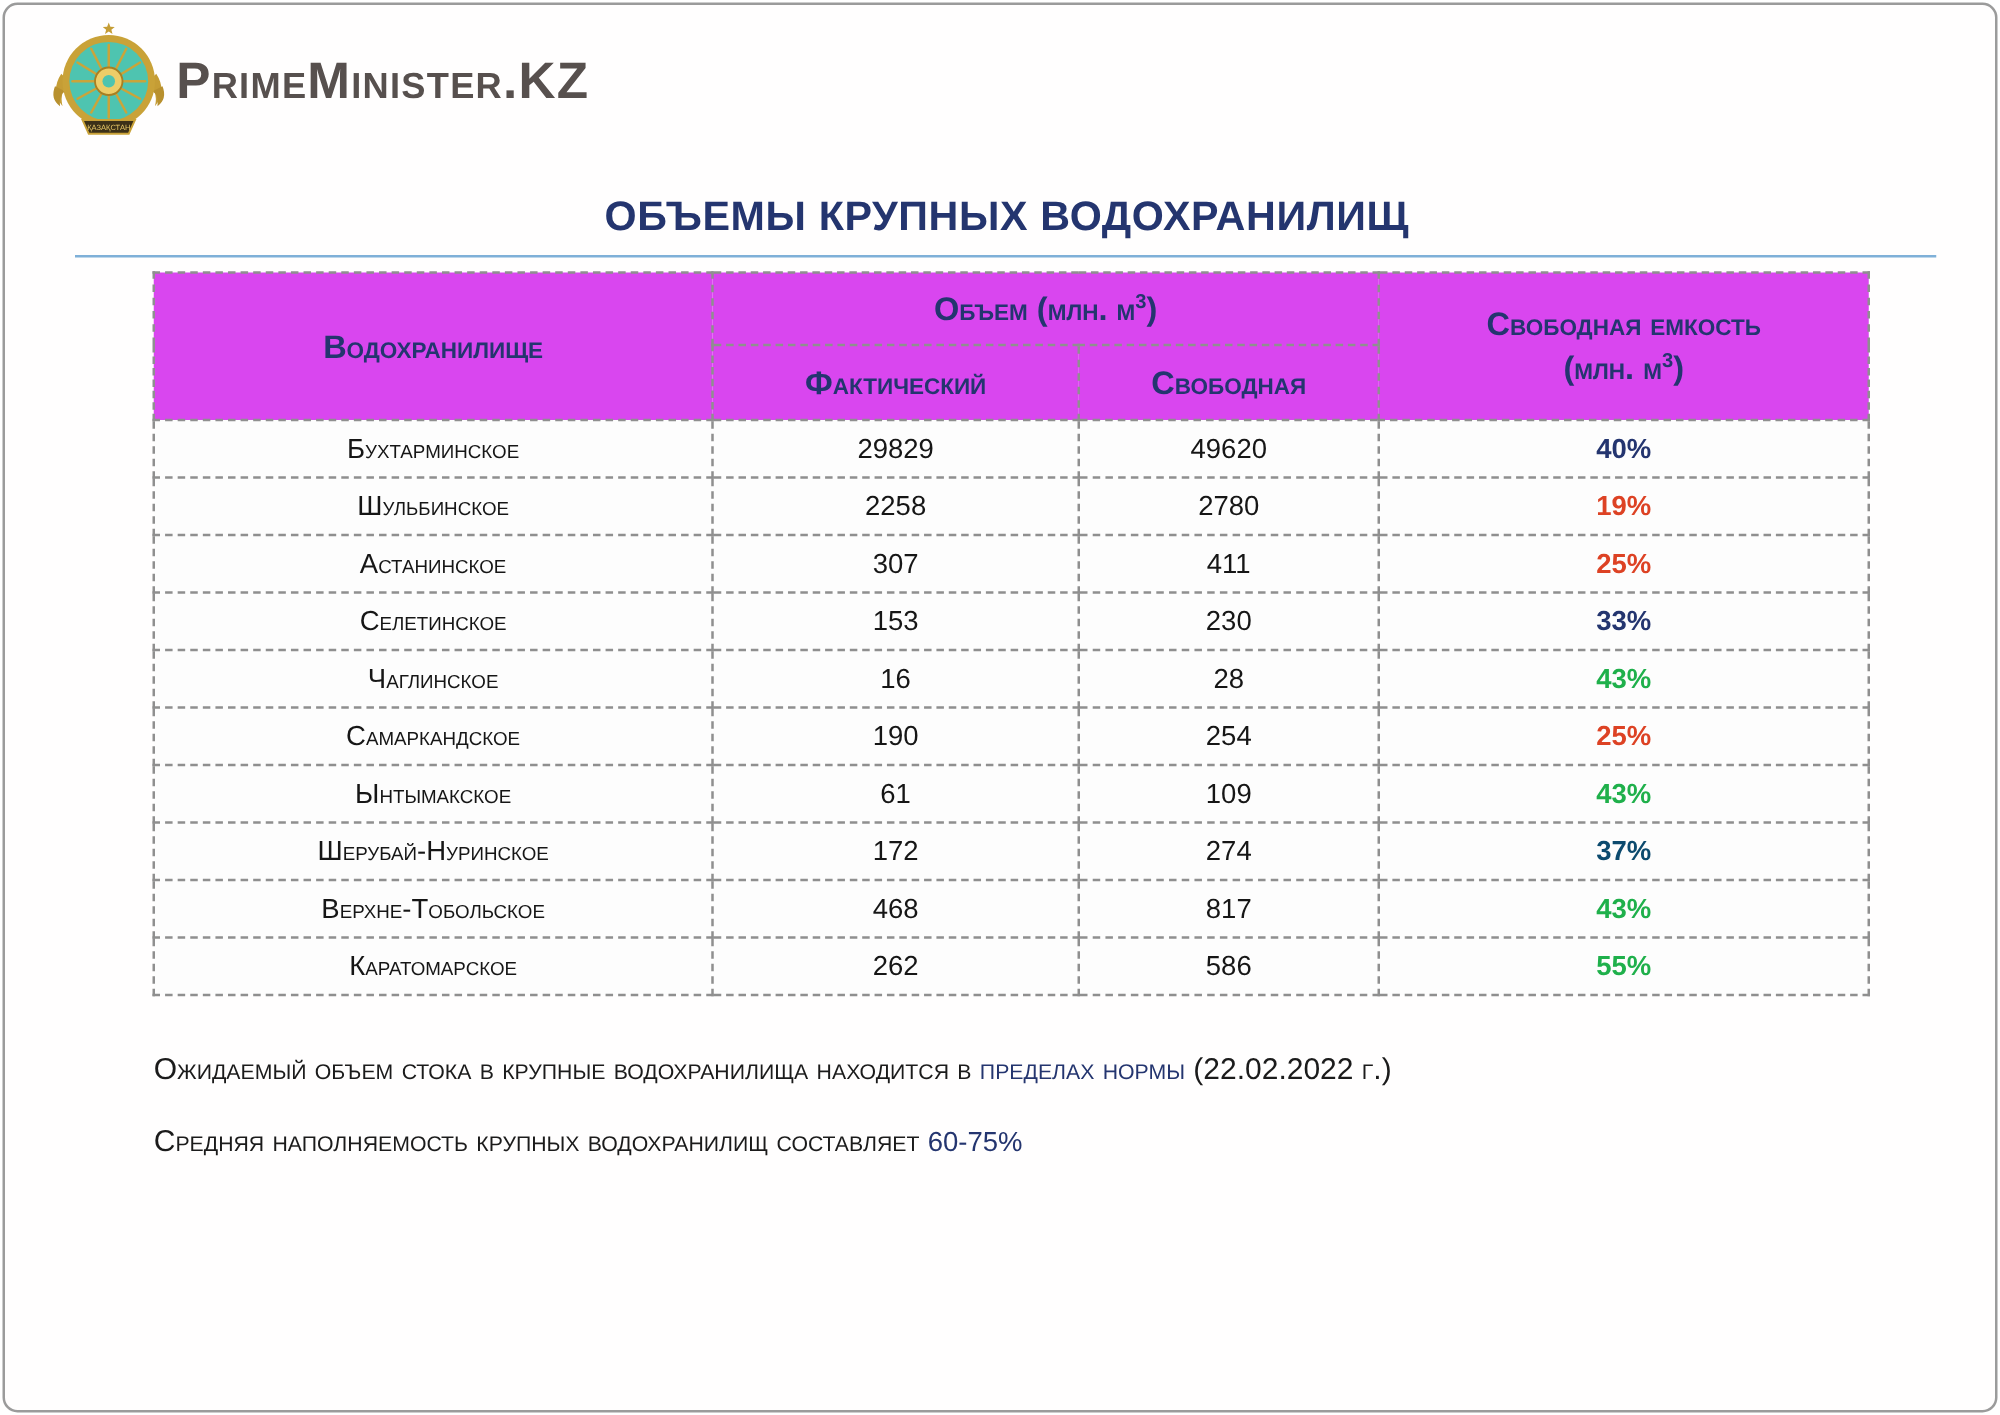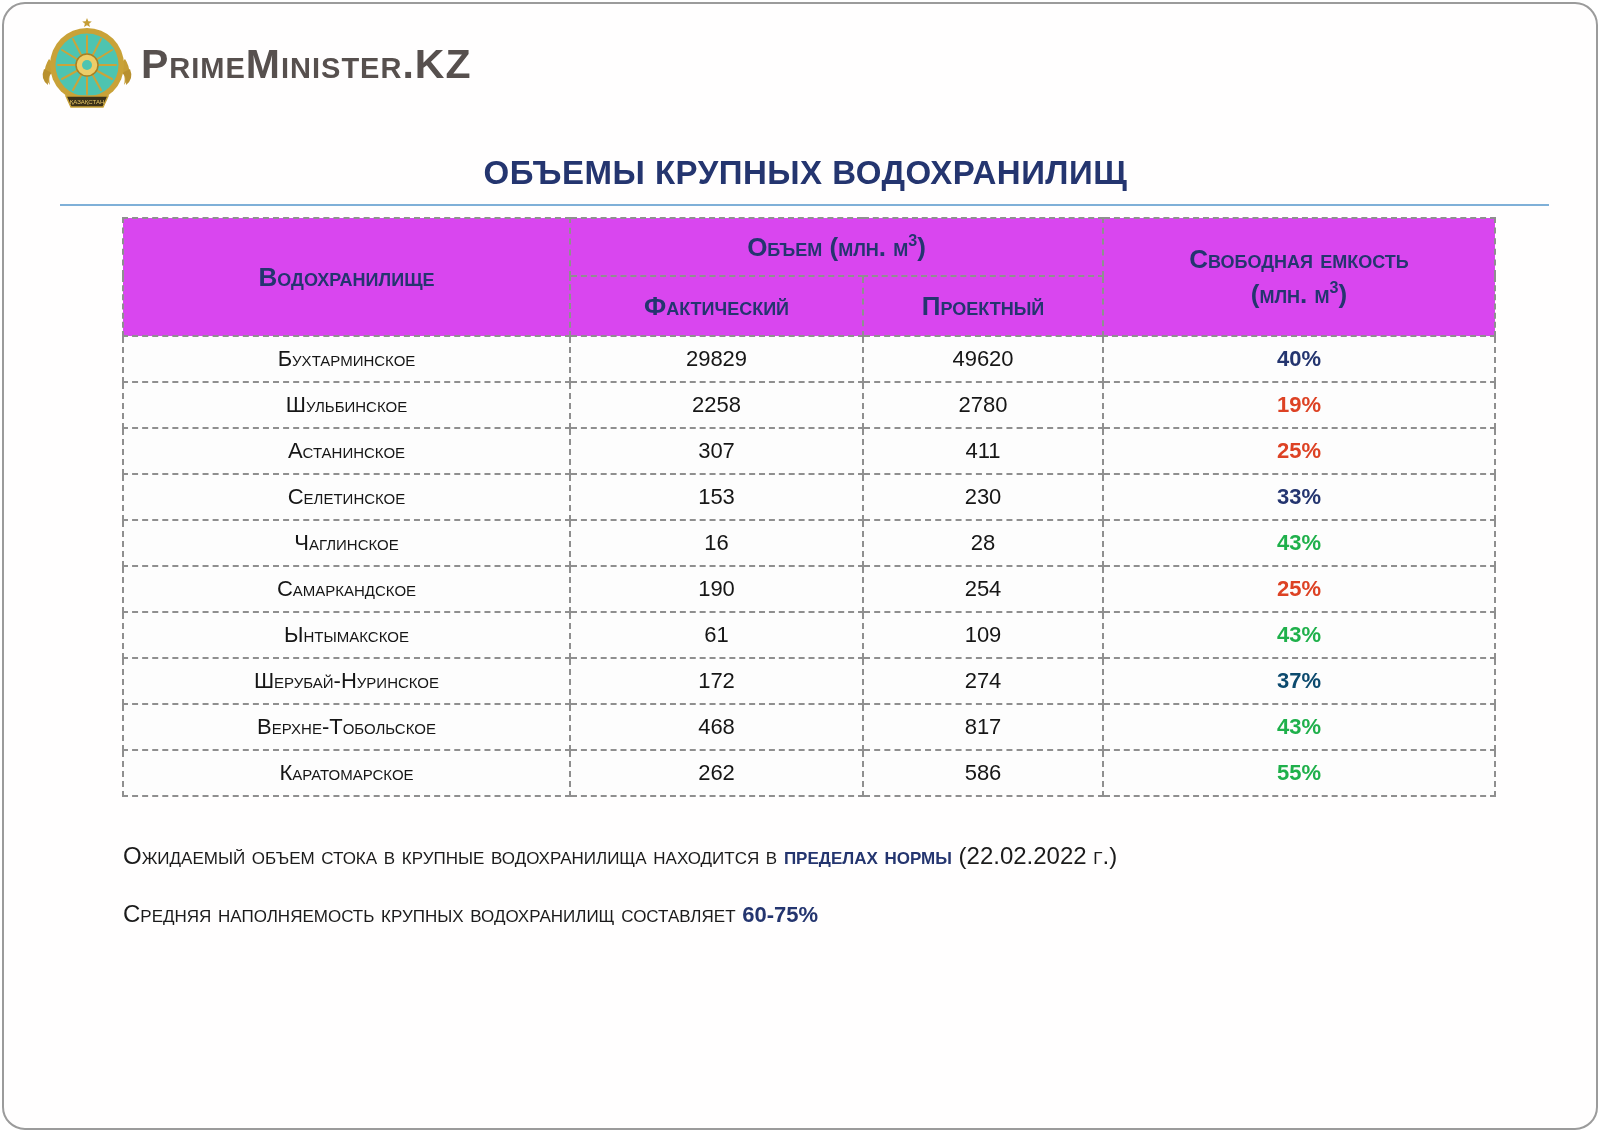--- a/index.html
+++ b/index.html
@@ -1,19 +1,19 @@
 <!DOCTYPE html>
 <html><head>
 <meta charset="utf-8">
 <style>
   * { margin:0; padding:0; box-sizing:border-box; }
   html,body { width:1600px; height:1132px; background:#ffffff;
               font-family:"Liberation Sans","DejaVu Sans",sans-serif; }
   .page { position:absolute; left:2px; top:2px; width:1596px; height:1128px;
-          background:#fffefe; border:2px solid #9b9b9b; border-radius:23px; overflow:hidden; }
+          background:#fffefe; border:2px solid #9b9b9b; border-radius:12px; overflow:hidden; }
 
   
   .logo-row { position:absolute; left:33px; top:13px; display:flex; align-items:center; }
   .emblem { width:100px; height:100px; flex:0 0 auto; }
   .wordmark { font-variant:small-caps; font-variant-caps:small-caps; font-weight:700;
               font-size:41px; color:#57504e; letter-spacing:1px; margin-left:4px; margin-top:-6px; }
 
   
   .title { position:absolute; top:150px; left:0; width:1565px; text-align:center;
            font-weight:700; font-size:33px; color:#24356f; letter-spacing:.5px;padding-left:38px; }
@@ -31,21 +31,21 @@
   td.name { font-variant:small-caps; font-variant-caps:small-caps; font-size:26px; }
   td.pct  { font-weight:700; font-size:27px; }
   sup { font-size:62%; vertical-align:super; line-height:0; }
   .free div { line-height:1.35; }
 
   
   .note { position:absolute; left:119px; white-space:nowrap; color:#1b1b1b;
           font-size:24px; font-variant:small-caps; font-variant-caps:small-caps; }
   .note1 { top:838px; }
   .note2 { top:896px; }
-  .b-navy { font-weight:700; color:#24356f; }
+  .b-navy { font-weight:400; color:#24356f; }
   .big { font-size:22px; }
 </style>
 </head>
 <body>
 
 <div class="page">
 
   <div class="logo-row">
     <svg class="emblem" viewBox="0 0 100 100">
 
@@ -96,21 +96,21 @@
       <tr class="h1">
         <th rowspan="2">Водохранилище</th>
         <th colspan="2"><span>Объем (млн. м</span><sup>3</sup><span>)</span></th>
         <th rowspan="2" class="free">
           <div><span>Свободная емкость</span></div>
           <div><span>(млн. м</span><sup>3</sup><span>)</span></div>
         </th>
       </tr>
       <tr class="h2">
         <th>Фактический</th>
-        <th>Проектный</th>
+        <th>Свободная</th>
       </tr>
     </thead>
     <tbody>
         <tr>
       <td class="name">Бухтарминское</td>
       <td>29829</td>
       <td>49620</td>
       <td class="pct" style="color: rgb(36, 53, 111);">40%</td>
     </tr>
         <tr>

